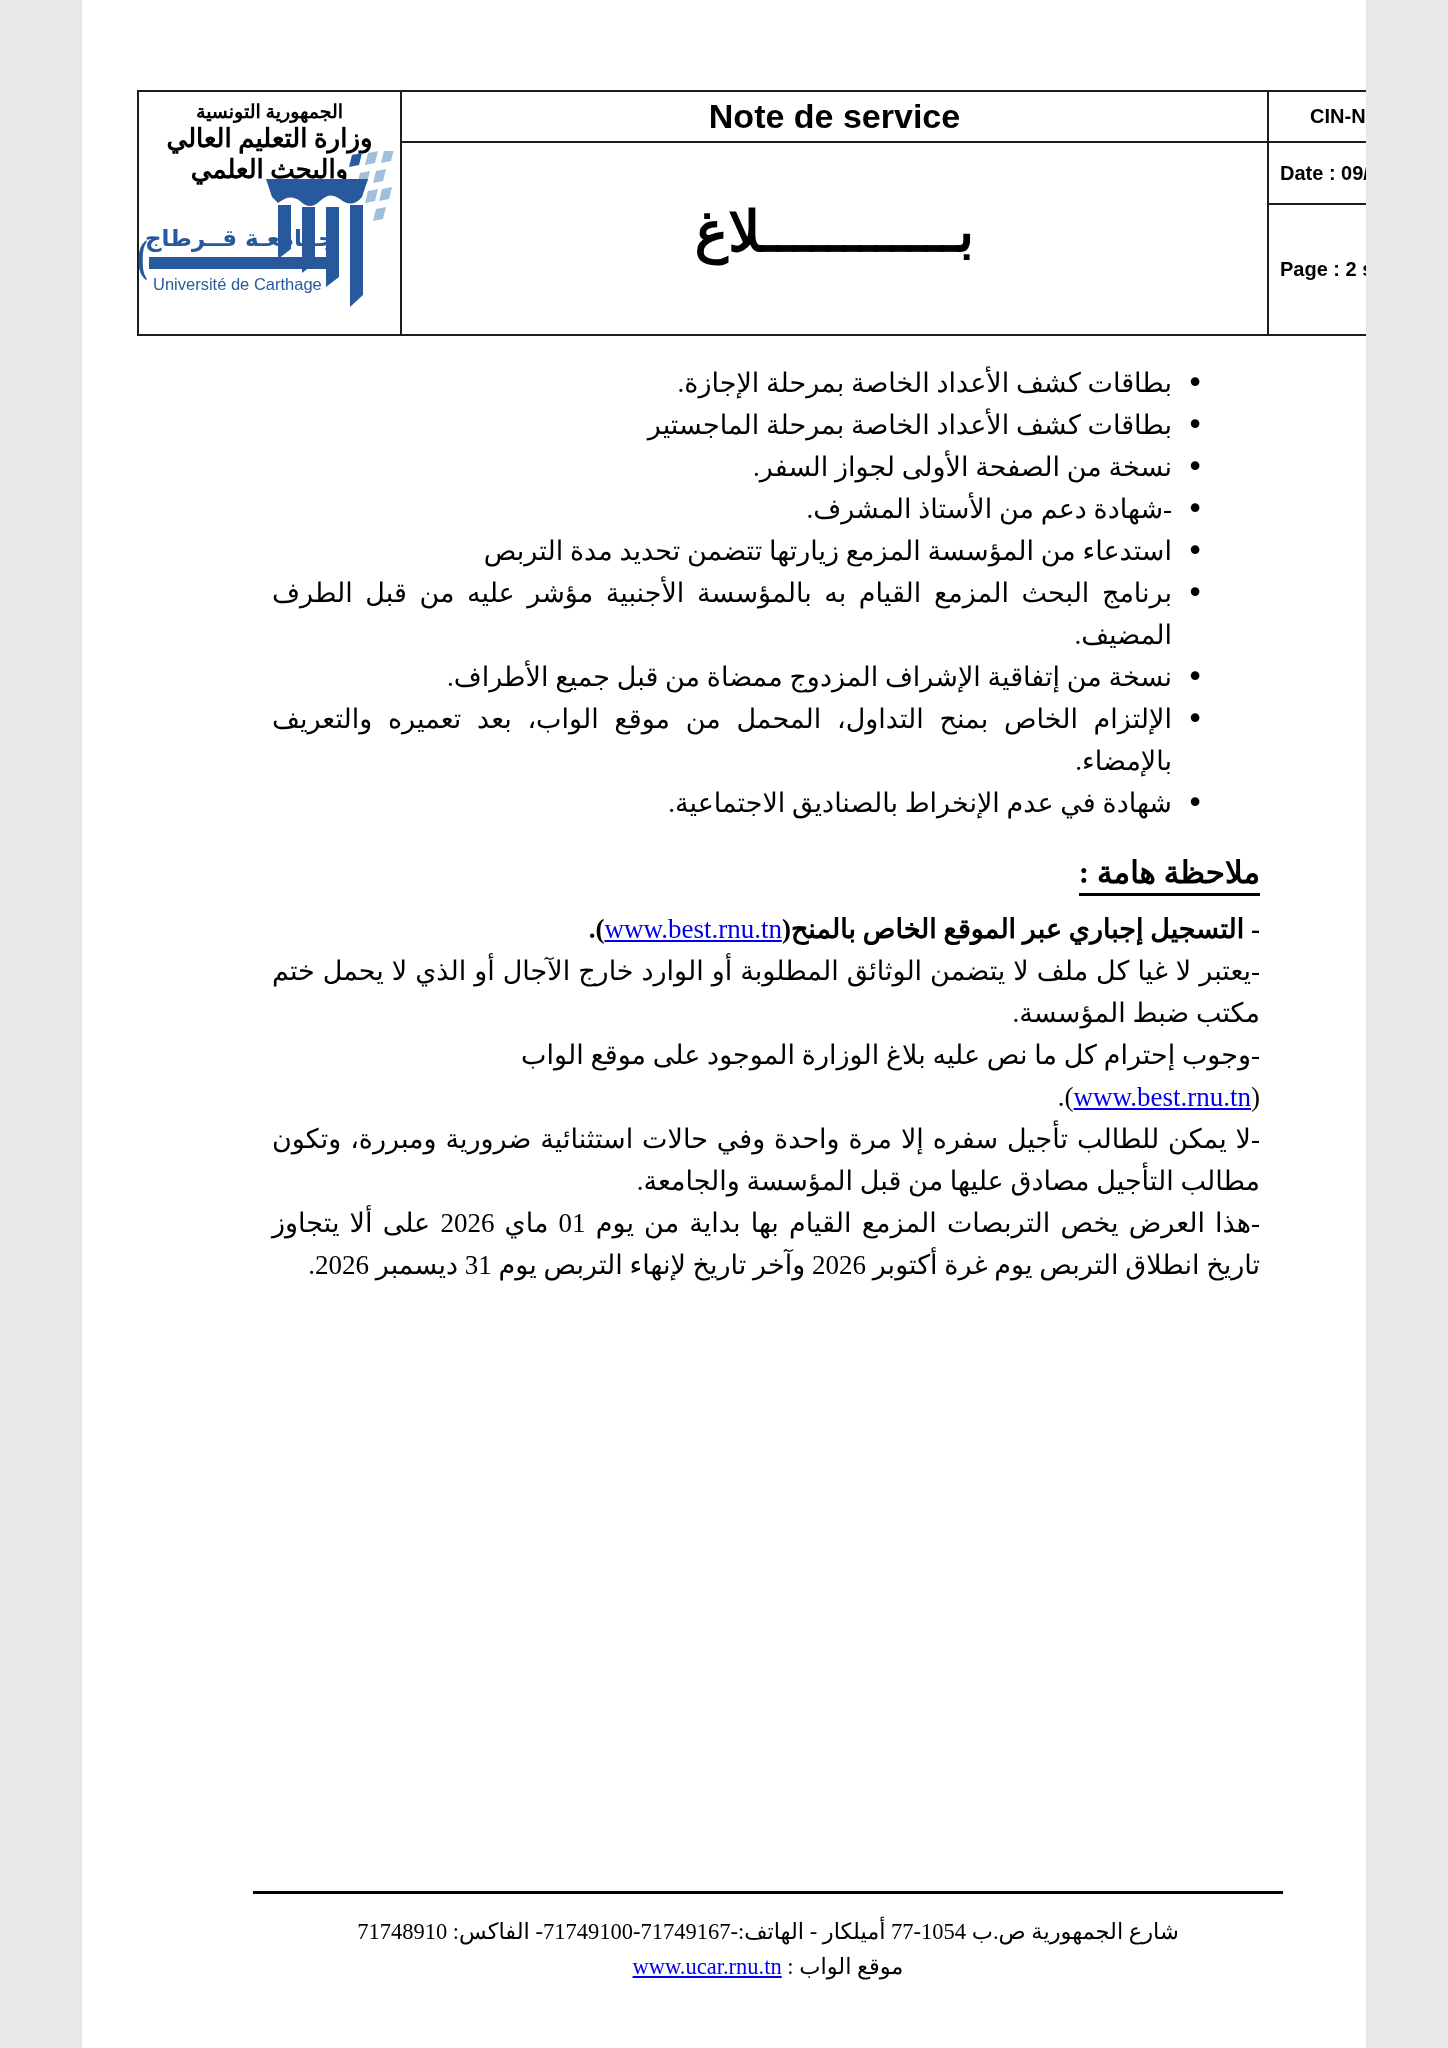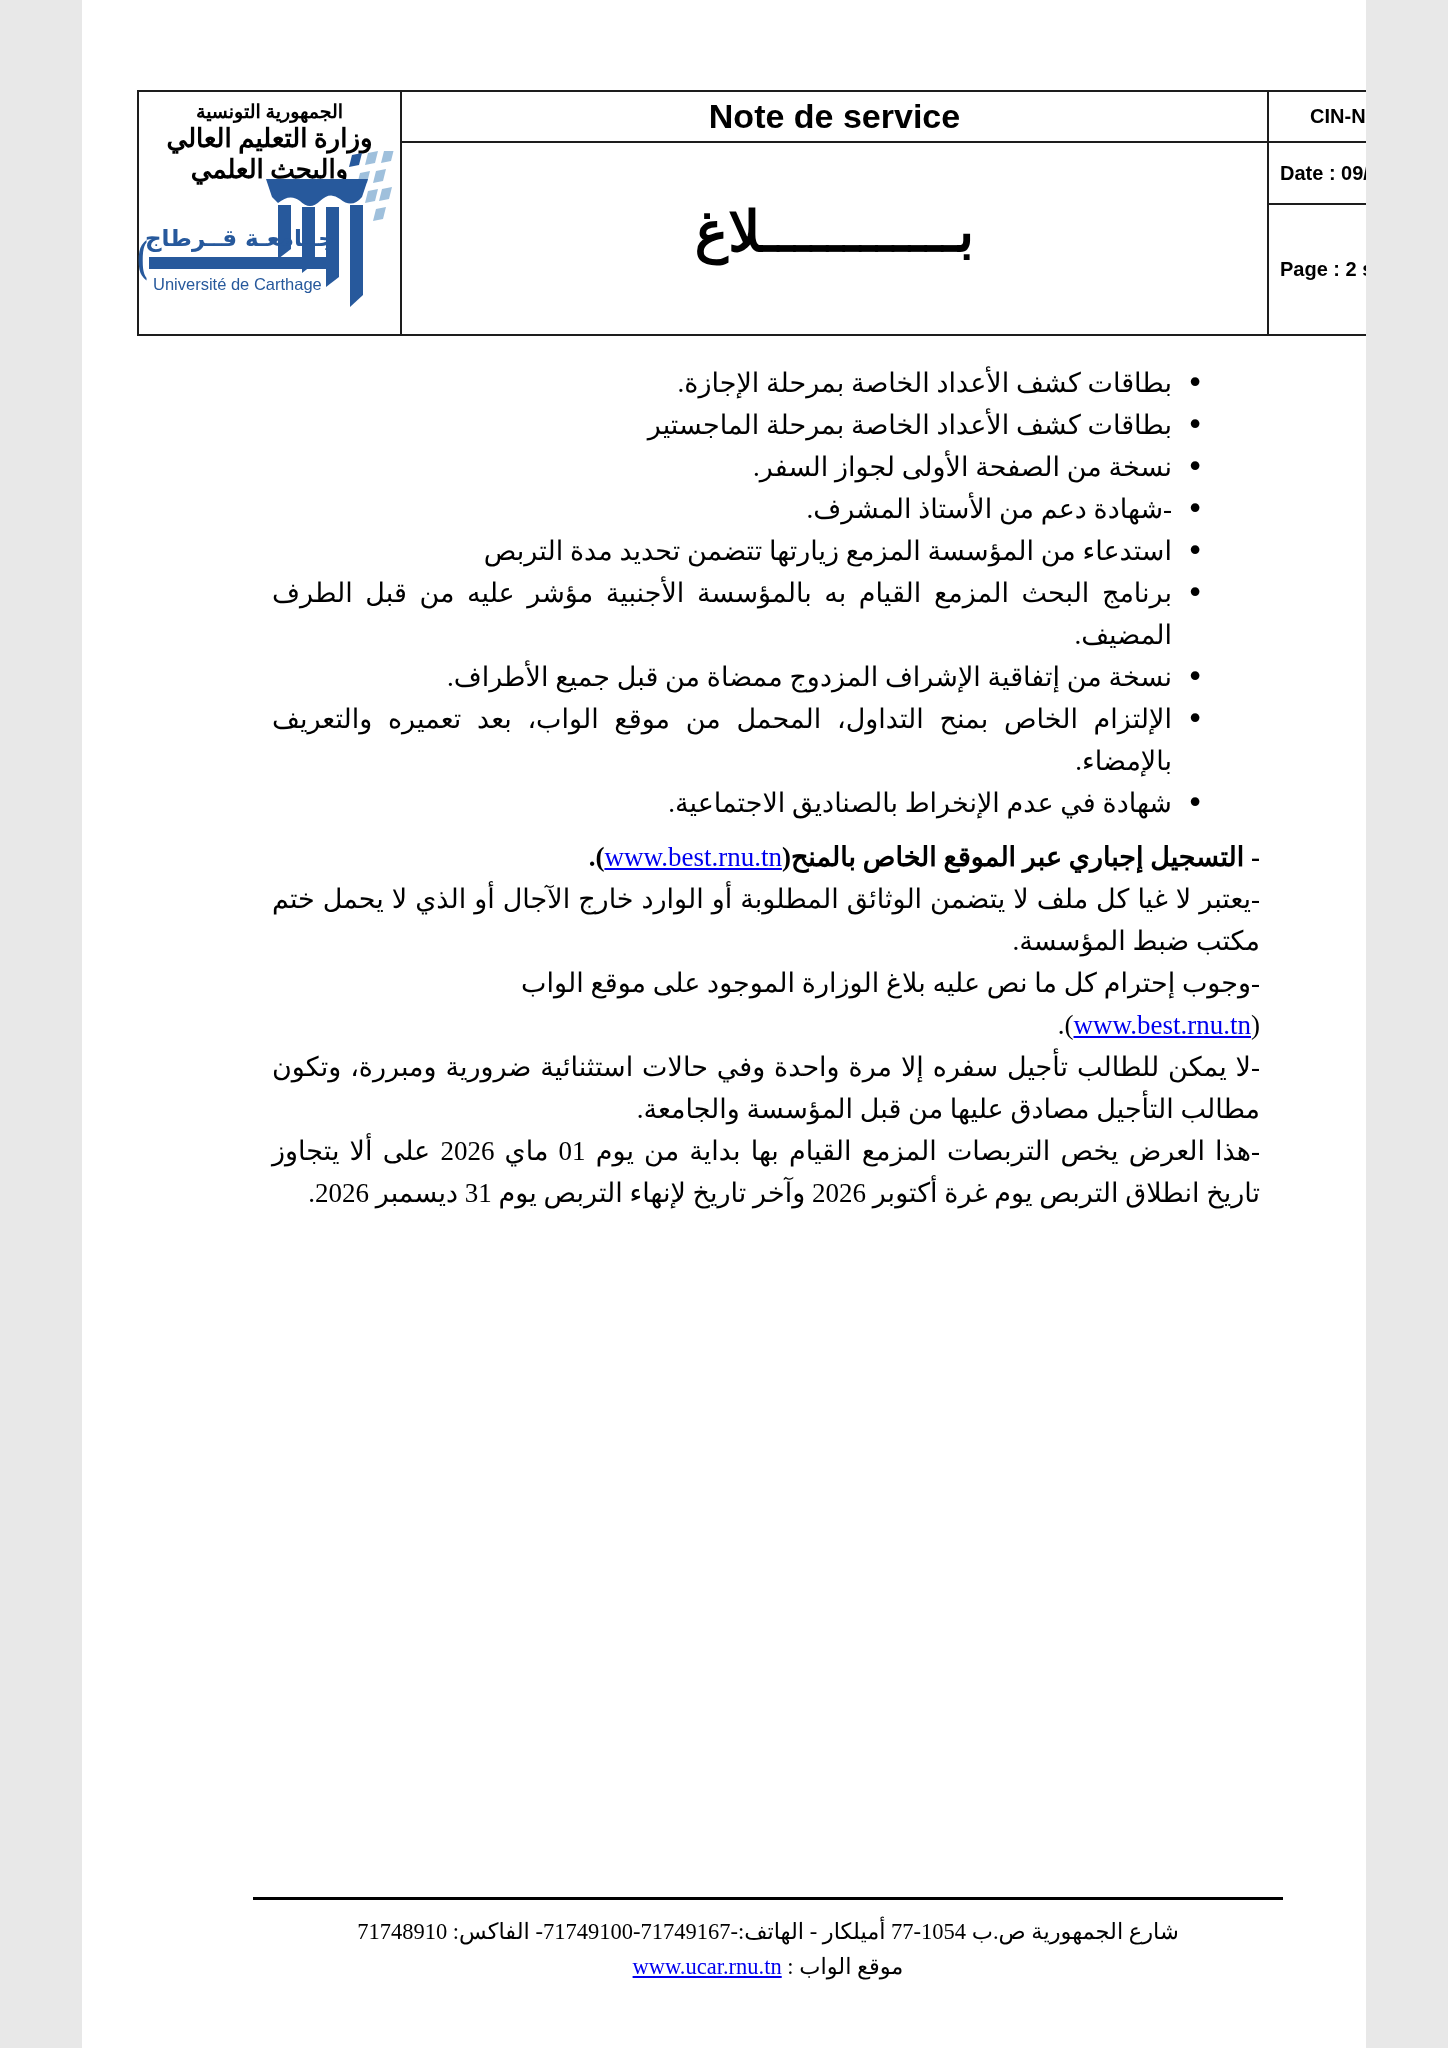--- a/index.html
+++ b/index.html
@@ -50,21 +50,21 @@
   .note-heading{ margin-top:26px; font-size:31px; font-weight:bold; line-height:46px; }
   .note-heading span{ border-bottom:3.5px solid #000; padding-bottom:3px; }
   .p{ margin:0; }
   .p-bold{ font-weight:bold; margin-top:12px; }
   a.lnk{ color:#0000ee; text-decoration:underline; cursor:pointer; font-family:"Liberation Serif","DejaVu Serif",serif; font-weight:normal; }
   .url-line{ text-align:left; direction:rtl; }
   .url-line{ text-align:right; }
   
   .footer{
     position:absolute; left:171px; bottom:64px; width:1030px;
-    border-top:3px solid #000; padding-top:14px; text-align:center;
+    border-top:3px solid #000; padding-top:20px; text-align:center;
     direction:rtl; font-size:22.5px; line-height:35px;
   }
   .footer a.lnk{ font-size:22.5px; }
 </style>
 </head>
 <body>
 
 <div class="page">
 
   <div class="hdr">
@@ -120,20 +120,23 @@
       <li>بطاقات كشف الأعداد الخاصة بمرحلة الماجستير</li>
       <li>نسخة من الصفحة الأولى لجواز السفر.</li>
       <li>-شهادة دعم من الأستاذ المشرف.</li>
       <li>استدعاء من المؤسسة المزمع زيارتها تتضمن تحديد مدة التربص</li>
       <li>برنامج البحث المزمع القيام به بالمؤسسة الأجنبية مؤشر عليه من قبل الطرف المضيف.</li>
       <li>نسخة من إتفاقية الإشراف المزدوج ممضاة من قبل جميع الأطراف.</li>
       <li>الإلتزام الخاص بمنح التداول، المحمل من موقع الواب، بعد تعميره والتعريف بالإمضاء.</li>
       <li>شهادة في عدم الإنخراط بالصناديق الاجتماعية.</li>
     </ul>
 
+    <div class="note-heading">
+      <span>ملاحظة هامة :</span>
+    </div>
 
     <p class="p p-bold"><span>- التسجيل إجباري عبر الموقع الخاص بالمنح(</span><a class="lnk">www.best.rnu.tn</a><span>).</span></p>
 
     <p class="p">-يعتبر لا غيا كل ملف لا يتضمن الوثائق المطلوبة أو الوارد خارج الآجال أو الذي لا يحمل ختم مكتب ضبط المؤسسة.</p>
 
     <p class="p">-وجوب إحترام كل ما نص عليه بلاغ الوزارة الموجود على موقع الواب</p>
     <p class="p url-line"><span>(</span><a class="lnk">www.best.rnu.tn</a><span>).</span></p>
 
     <p class="p">-لا يمكن للطالب تأجيل سفره إلا مرة واحدة وفي حالات استثنائية ضرورية ومبررة، وتكون مطالب التأجيل مصادق عليها من قبل المؤسسة والجامعة.</p>
 

